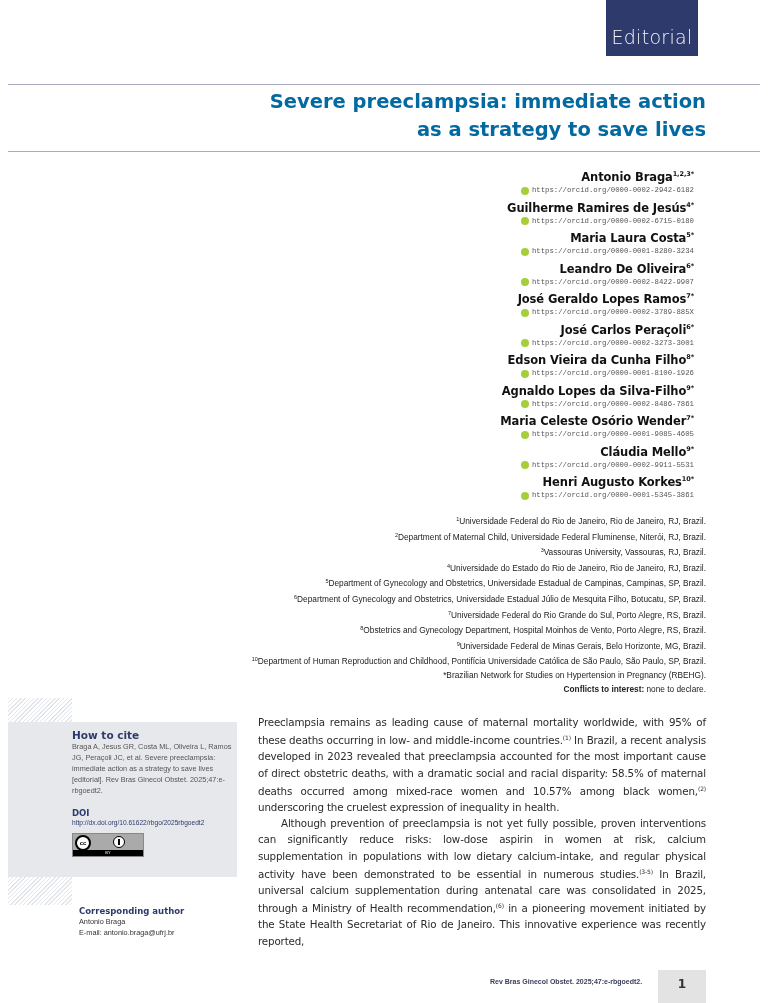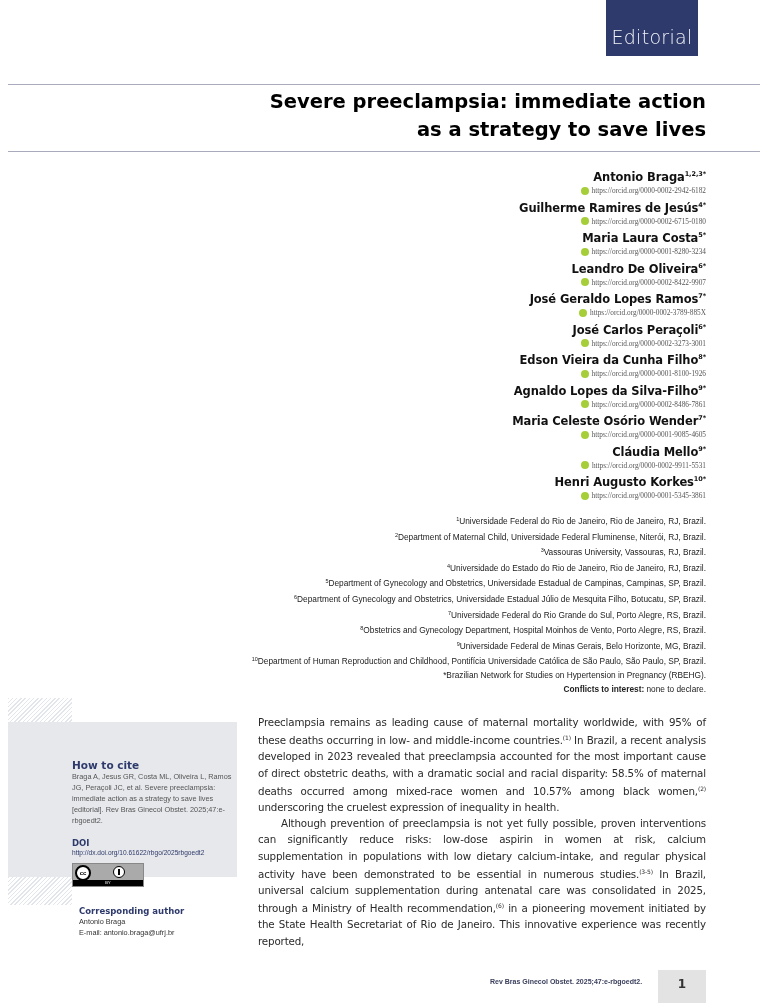--- a/index.html
+++ b/index.html
@@ -13,54 +13,54 @@
     display: flex; align-items: flex-end; justify-content: center; padding-bottom: 8px;
     letter-spacing: 0.3px;
   }
   .rule { position: absolute; left: 8px; width: 752px; height: 1px; background: #a9abbd; }
   .rule.top { top: 84px; }
   .rule.bottom { top: 151px; }
 
   .title {
     position: absolute; right: 62px; top: 88px; width: 500px; text-align: right;
     font-family: "DejaVu Sans", sans-serif; font-weight: bold; font-size: 19.5px;
-    line-height: 28px; color: #000000;
-  }
-
-  .authors { position: absolute; right: 62px; top: 167px; text-align: right; }
+    line-height: 28px; color: #0369a1;
+  }
+
+  .authors { position: absolute; right: 74px; top: 167px; text-align: right; }
   .author { height: 30.5px; }
   .author-name {
     display: block; font-family: "DejaVu Sans", sans-serif; font-weight: bold;
     font-size: 11.5px; color: #111; line-height: 15px; letter-spacing: -0.1px;
   }
   .author-name sup { font-size: 6.5px; vertical-align: 5px; }
   .orcid { display: flex; justify-content: flex-end; align-items: center; gap: 3px; line-height: 11px; }
   .orcid-icon {
     width: 8px; height: 8px; border-radius: 50%; background: #a6ce39;
     display: inline-block;
   }
-  .orcid-link { font-size: 7.3px; color: #555; font-family: Liberation Serif, serif; }
+  .orcid-link { font-size: 7.3px; color: #555; font-family: Liberation Mono, monospace; }
 
   .affils { position: absolute; right: 62px; top: 513px; text-align: right; width: 520px; }
   .affil { font-size: 8.3px; line-height: 13.6px; color: #222; white-space: nowrap; }
   .affil sup { font-size: 5.5px; vertical-align: 3px; }
   .conflicts { font-size: 8.3px; line-height: 13.6px; color: #222; }
   .conflicts b { font-weight: bold; padding-left: 32px; }
 
   .hatch {
     position: absolute; left: 8px; width: 64px;
     background: repeating-linear-gradient(135deg, #e2e5ea 0 1px, #ffffff 1px 3px);
   }
   .hatch.h1 { top: 698px; height: 24px; }
   .hatch.h2 { top: 877px; height: 28px; }
   .cite-box {
     position: absolute; left: 8px; top: 722px; width: 229px; height: 155px;
     background: #e6e8eb;
   }
-  .cite-inner { position: absolute; left: 72px; top: 756px; width: 160px; }
+  .cite-inner { position: absolute; left: 72px; top: 726px; width: 160px; }
   .cite-heading {
     font-family: "DejaVu Sans", sans-serif; font-weight: bold; font-size: 10.5px;
     color: #2e3a6b; margin-top: 3px;
   }
   .cite-text { font-size: 7.3px; line-height: 11px; color: #555; }
   .doi-heading {
     font-family: "DejaVu Sans", sans-serif; font-weight: bold; font-size: 8.5px;
     color: #2e3a6b; margin-top: 12px;
   }
   .doi-link { font-size: 6.6px; color: #2e3a6b; margin-top: 1px; white-space: nowrap; }

